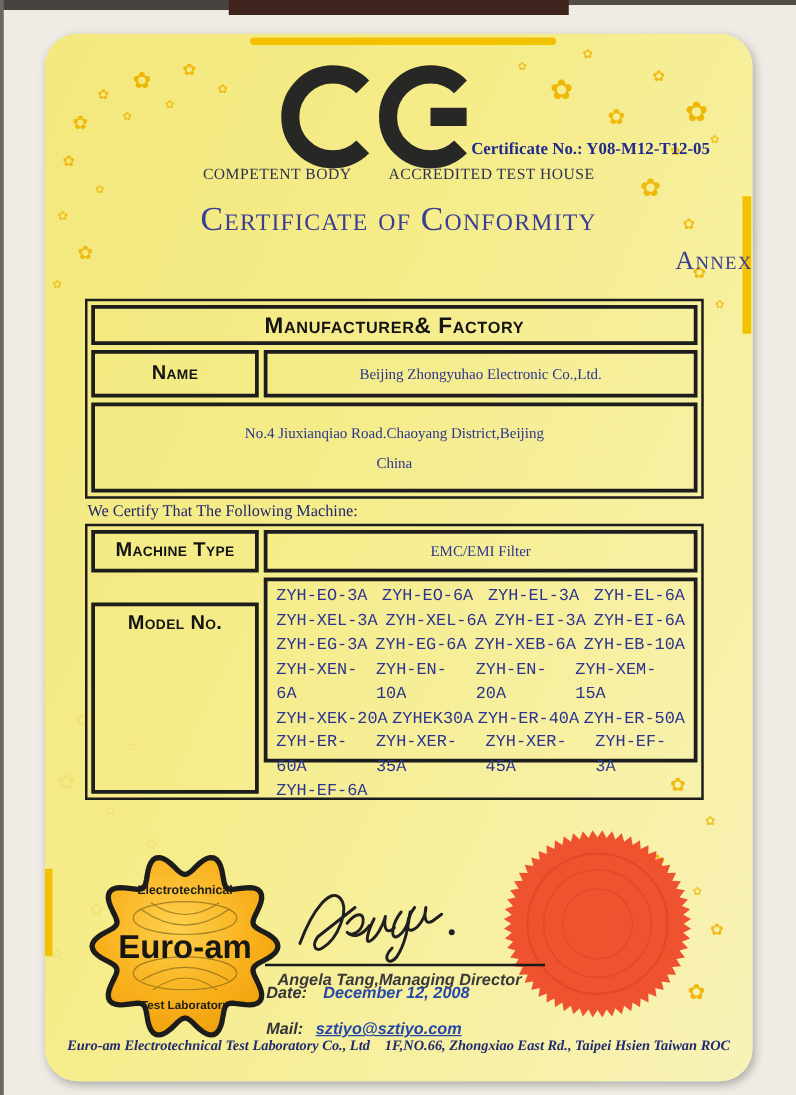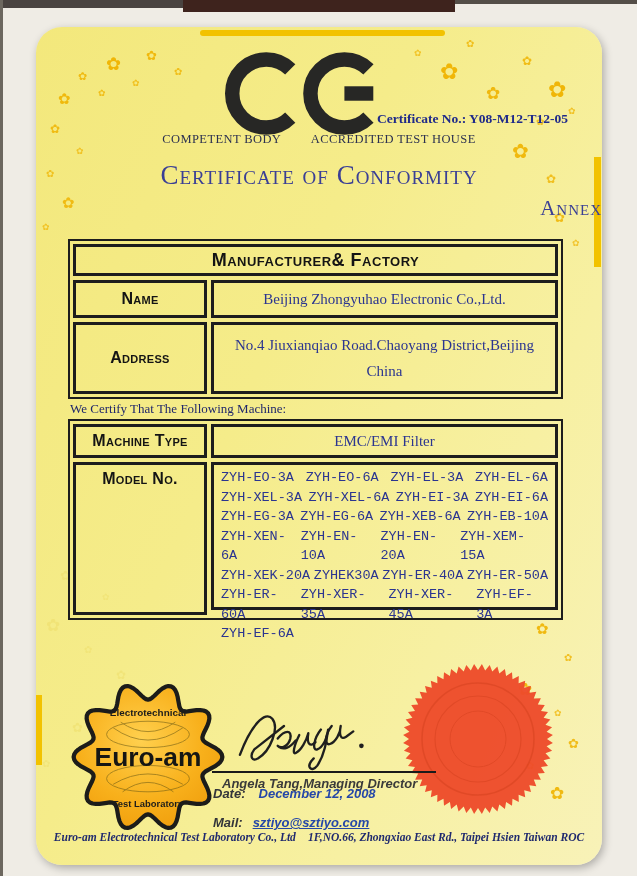--- a/index.html
+++ b/index.html
@@ -31,28 +31,28 @@
   .tbl{border:2px solid #1d1d1d;padding:3px;display:flex;flex-direction:column;gap:4px;left:32px;width:485px;}
   .tbl1{top:212px;}
   .tbl2{top:392px;}
   .trow{display:flex;gap:4px;}
   .cell{border:3px solid #1d1d1d;display:flex;align-items:center;justify-content:center;}
   .label-cell{width:128px;flex:none;}
   .value-cell{flex:1;}
   .lbl{font-weight:bold;font-size:16px;font-variant:small-caps;letter-spacing:.3px;color:#141414;}
   .hdr-cell{height:26px;}
   .hdr{font-weight:bold;font-size:18px;font-variant:small-caps;letter-spacing:.5px;color:#141414;}
-  .val{font-family:"Liberation Serif",serif;font-size:15px;color:#2b3590;text-align:center;}
+  .val{font-family:"Liberation Serif",serif;font-size:12px;color:#2b3590;text-align:center;}
   .row-name .cell{height:32px;}
   .row-addr .cell{height:66px;}
   .row-addr .value-cell{flex-direction:column;}
   .addr2{margin-top:9px;}
   .row-type .cell{height:28px;}
   .row-model .cell{height:142px;align-items:flex-start;}
-  .row-model .label-cell{padding-top:5px;}
+  .row-model .label-cell{padding-top:5px;margin-top:20px;}
   .row-year .cell{height:26px;}
   .certify{left:34px;top:374px;font:13px "Liberation Serif",serif;color:#20276b;}
   .model-box{width:100%;padding:3px 7px 0 7px;box-sizing:border-box;font-family:Liberation Mono, monospace;font-size:13.5px;color:#2b3590;}
   .model-row{display:flex;justify-content:space-between;line-height:19.5px;}
   .model-row.single{justify-content:flex-start;}
   
   .badge{left:32px;top:650px;width:160px;height:160px;}
   .seal{left:366px;top:636px;width:152px;height:152px;opacity:.96;}
   .sig-svg{left:196px;top:672px;width:140px;height:72px;}
   .sig-line{left:176px;top:744px;width:224px;height:0;border-top:2px solid #1a1a1a;}
@@ -151,23 +151,20 @@
     </div>
     <div class="trow row-name">
       <div class="cell label-cell">
           <span class="lbl">Name</span>
         </div>
       <div class="cell value-cell">
           <span class="val">Beijing Zhongyuhao Electronic Co.,Ltd.</span>
         </div>
     </div>
     <div class="trow row-addr">
-      <div class="cell label-cell">
-          <span class="lbl">Address</span>
-        </div>
       <div class="cell value-cell">
         <span class="val">No.4 Jiuxianqiao Road.Chaoyang District,Beijing</span>
         <span class="val addr2">China</span>
       </div>
     </div>
   </div>
 
   <div class="abs certify">We Certify That The Following Machine:</div>
 
   <div class="abs tbl tbl2">

